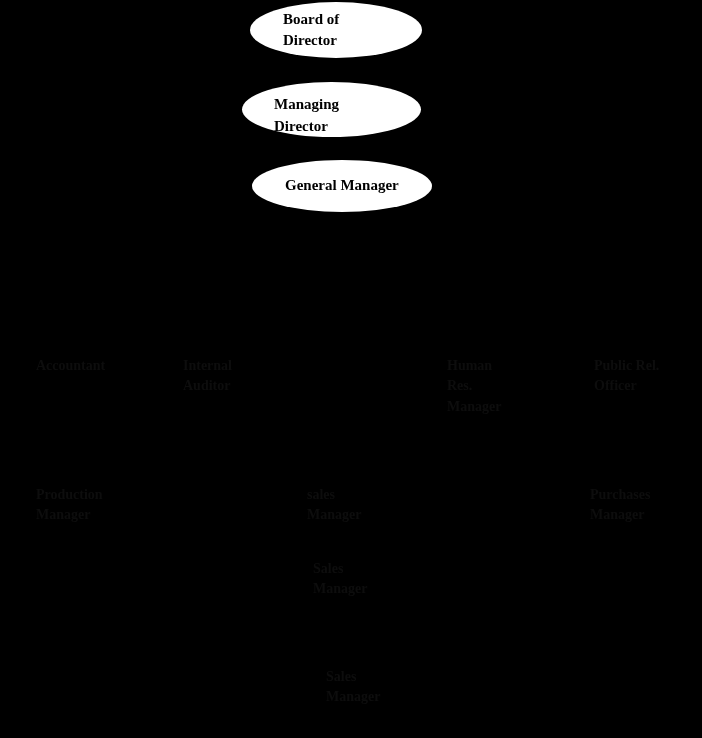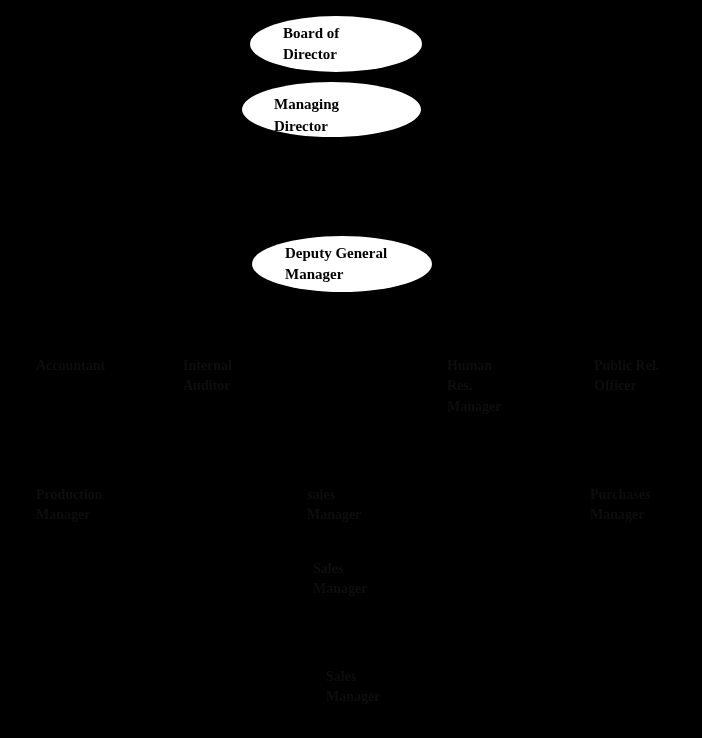--- a/index.html
+++ b/index.html
@@ -31,21 +31,21 @@
     color: #000000;
     font-weight: bold;
     font-size: 15px;
     line-height: 1.42;
     text-align: left;
     white-space: pre-line;
     letter-spacing: 0px;
   }
 
   
-  #node-board        { left: 250px; top: 16px;   width: 172px; height: 56px; }
+  #node-board        { left: 250px; top: 2px;   width: 172px; height: 56px; }
   #node-board .node-label        { margin-left: 33px; }
 
   #node-managing     { left: 242px; top: 82px;  width: 179px; height: 55px; align-items: flex-end; }
   #node-managing .node-label     { margin-left: 32px; }
 
   #node-general      { left: 252px; top: 160px; width: 180px; height: 52px; }
   #node-general .node-label      { margin-left: 33px; }
 
   #node-deputy       { left: 252px; top: 236px; width: 180px; height: 56px; }
   #node-deputy .node-label       { margin-left: 33px; }
@@ -69,25 +69,24 @@
   <div class="node" id="node-board">
     <span class="node-label">Board of
 Director</span>
   </div>
 
   <div class="node" id="node-managing">
     <span class="node-label">Managing
 Director</span>
   </div>
 
+  <div class="node" id="node-general">
+    <span class="node-label">General Manager</span>
+  </div>
 
-  <div class="node" id="node-deputy">
-    <span class="node-label">Deputy General
-Manager</span>
-  </div>
 
   <div class="dept" style="left:36px;  top:356px;">Accountant</div>
   <div class="dept" style="left:183px; top:356px;">Internal
 Auditor</div>
   <div class="dept" style="left:447px; top:356px;">Human
 Res.
 Manager</div>
   <div class="dept" style="left:594px; top:356px;">Public Rel.
 Officer</div>
 

